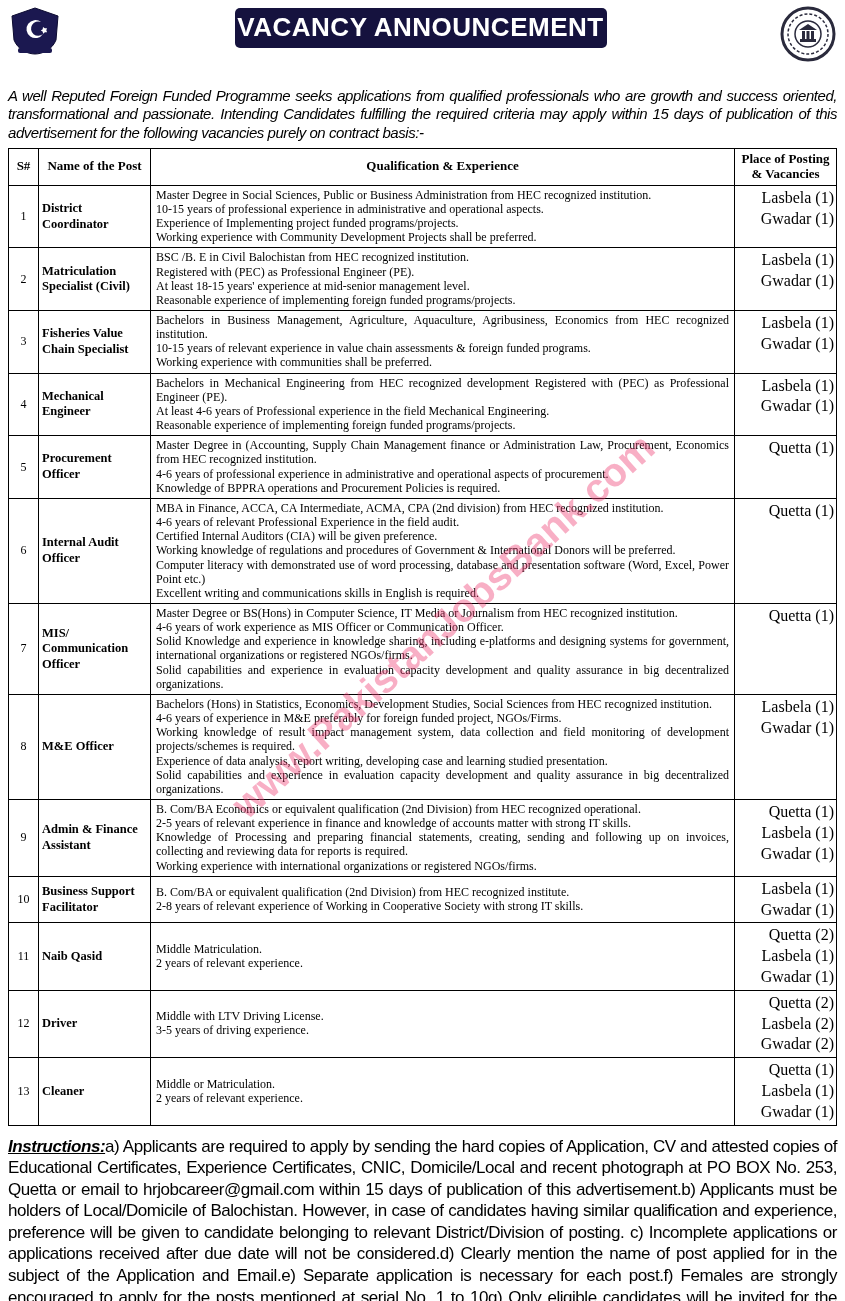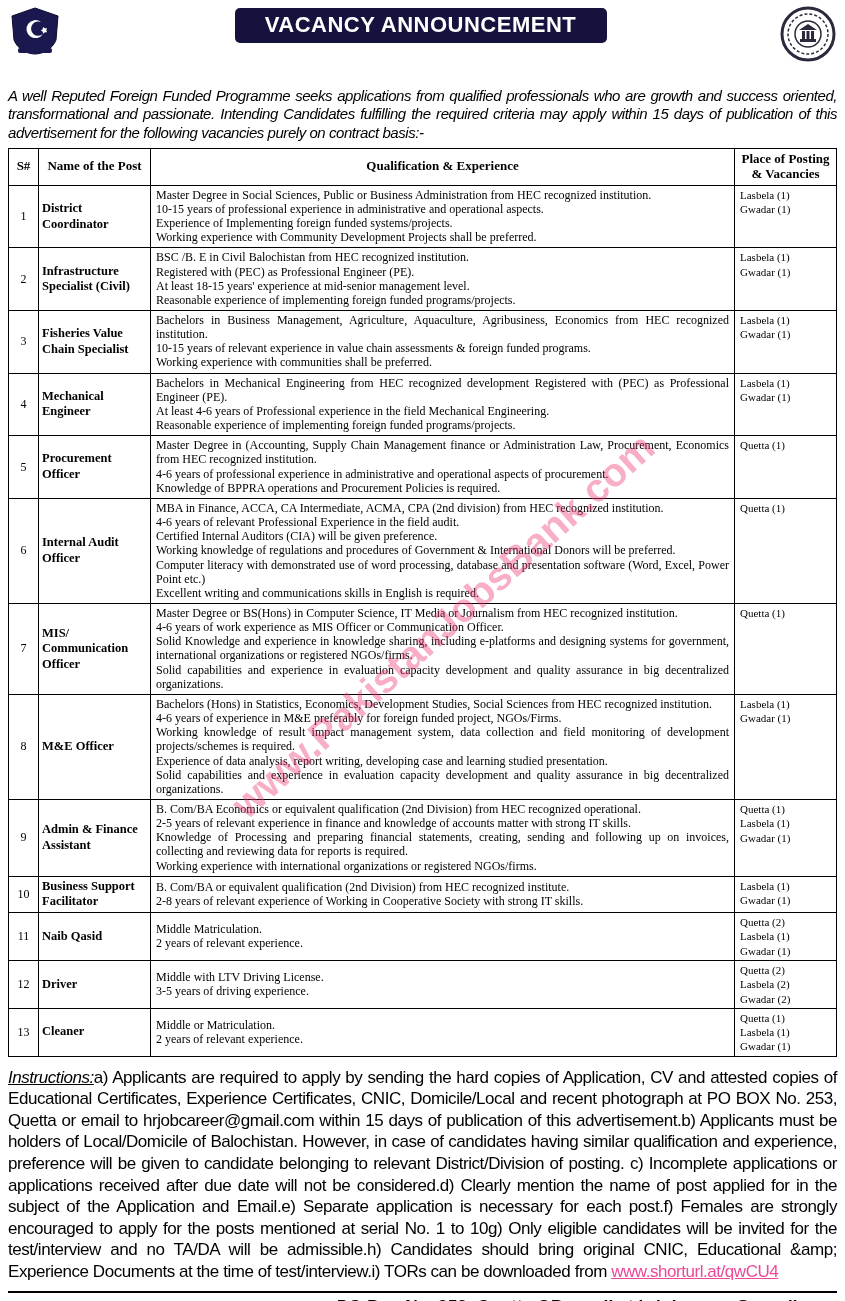--- a/index.html
+++ b/index.html
@@ -4,46 +4,46 @@
 <style>
   * { margin:0; padding:0; box-sizing:border-box; }
   html,body { background:#ffffff; }
   body { width:845px; font-family:"Liberation Sans", sans-serif; color:#000; }
   .page { position:relative; width:845px; min-height:1301px; padding:6px 8px 10px 8px; overflow:hidden; background:#fff; }
 
   
   .top { display:flex; align-items:flex-start; }
   .logo { flex:0 0 auto; }
   .banner { margin:2px auto 0 auto; width:372px; background:#15123e; color:#fff;
-            font-weight:bold; font-size:22px; letter-spacing:.5px; text-align:center;
+            font-weight:bold; font-size:26px; letter-spacing:.5px; text-align:center;
             padding:4px 0 5px 0; border-radius:5px; }
 
   
   .intro { margin-top:21px; font-size:15px; line-height:1.22; letter-spacing:-0.45px; text-align:justify;font-style:italic; }
 
   
   table.vac { width:100%; border-collapse:collapse; margin-top:6px; }
   table.vac th, table.vac td { border:1px solid #000; }
   table.vac th { font-family:"Liberation Serif", serif; font-size:13px; font-weight:bold;
                  text-align:center; padding:3px 2px; line-height:1.15; }
   th.h-sn { width:30px; }
   th.h-post { width:112px; }
   th.h-place { width:102px; }
   td.sn { font-family:"Liberation Serif", serif; font-size:12px; text-align:center; vertical-align:middle; }
   td.post { font-family:"Liberation Serif", serif; font-size:12.5px; font-weight:bold;
             text-align:left; vertical-align:middle; padding:2px 3px; line-height:1.25; }
   td.qual { font-family:"Liberation Serif", serif; font-size:12px; vertical-align:middle;
             padding:2px 5px 3px 5px; }
   td.qual div { text-align:justify; line-height:1.18; }
-  td.place { font-family:"Liberation Serif", serif; font-size:11px; vertical-align:top;
-             padding:2px 2px 2px 5px; line-height:1.3; }
+  td.place { font-family:"Liberation Serif", serif; font-size:16px; vertical-align:top;
+             padding:2px 2px 2px 5px; line-height:1.3;text-align:right; }
 
   
   .instructions { margin-top:10px; font-size:17px; line-height:1.27; letter-spacing:-0.45px; text-align:justify; }
-  .ins-label { font-weight:normal; font-style:italic; text-decoration:underline; }
+  .ins-label { font-weight:bold; font-style:italic; text-decoration:underline; }
   .tor-link { color:#ec4899; text-decoration:underline; cursor:pointer; }
 
   
   .footer-contact { margin-top:8px; border-top:2px solid #000; padding-top:4px;
                     text-align:right; font-size:17.5px; font-weight:bold; font-style:italic; }
 
   
   .watermark { position:absolute; left:238px; top:788px; transform:rotate(-42deg); transform-origin:0 50%;
                font-size:40px; font-weight:bold; color:rgba(238,55,110,0.40); white-space:nowrap;
                pointer-events:none; }
@@ -84,31 +84,31 @@
         <th class="h-place">Place of Posting &amp; Vacancies</th>
       </tr>
     </thead>
     <tbody>
         <tr>
           <td class="sn">1</td>
           <td class="post">District Coordinator</td>
           <td class="qual">
             <div>Master Degree in Social Sciences, Public or Business Administration from HEC recognized institution.</div>
             <div>10-15 years of professional experience in administrative and operational aspects.</div>
-            <div>Experience of Implementing foreign funded systems/projects.</div>
+            <div>Experience of Implementing project funded programs/projects.</div>
             <div>Working experience with Community Development Projects shall be preferred.</div>
           </td>
           <td class="place">
             <div>Lasbela (1)</div>
             <div>Gwadar (1)</div>
           </td>
         </tr>
         <tr>
           <td class="sn">2</td>
-          <td class="post">Infrastructure Specialist (Civil)</td>
+          <td class="post">Matriculation Specialist (Civil)</td>
           <td class="qual">
             <div>BSC /B. E in Civil Balochistan from HEC recognized institution.</div>
             <div>Registered with (PEC) as Professional Engineer (PE).</div>
             <div>At least 18-15 years' experience at mid-senior management level.</div>
             <div>Reasonable experience of implementing foreign funded programs/projects.</div>
           </td>
           <td class="place">
             <div>Lasbela (1)</div>
             <div>Gwadar (1)</div>
           </td>

